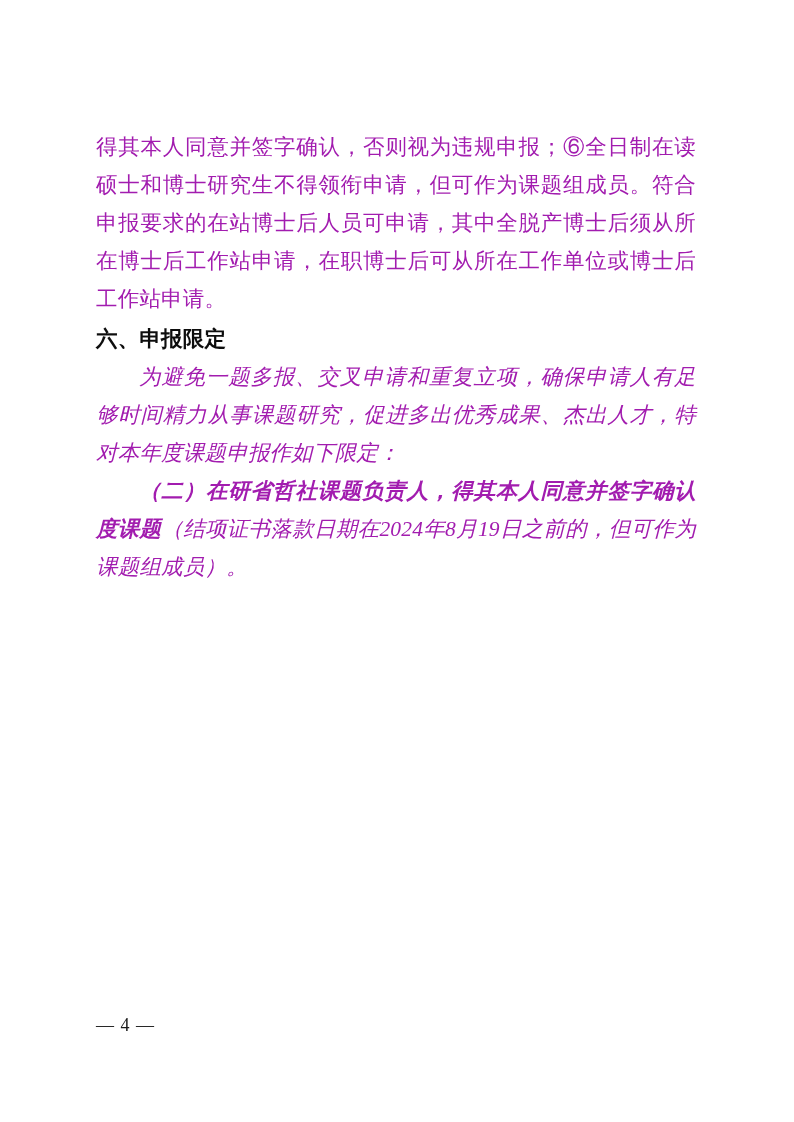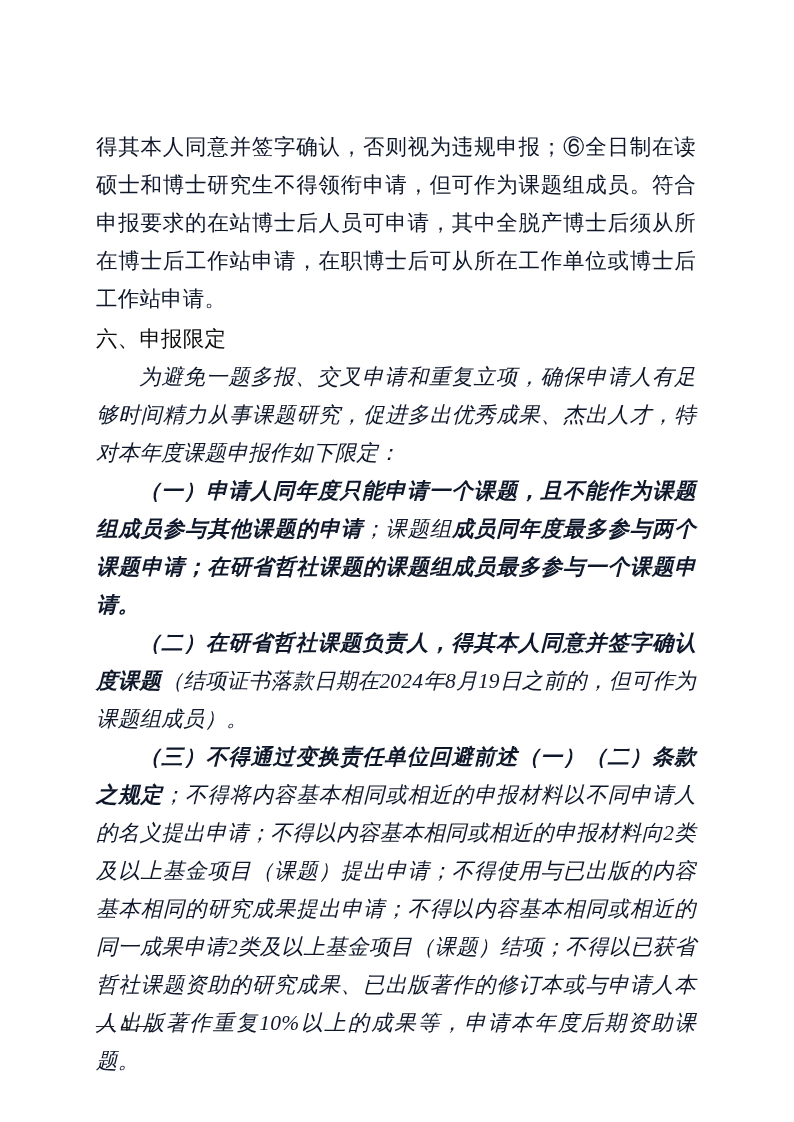--- a/index.html
+++ b/index.html
@@ -21,35 +21,35 @@
   }
   .content {
     position: absolute;
     left: 96px;
     top: 128px;
     width: 600px;
   }
   .para {
     font-size: 21.5px;
     line-height: 38px;
-    color: #0f172a;
+    color: #a21caf;
     text-align: justify;
     text-justify: inter-ideograph;
     margin: 0;
     letter-spacing: 0.2px;
   }
   .indent2 {
     text-indent: 2em;
     font-style: italic;
   }
   .heading {
     font-size: 21.5px;
     line-height: 38px;
     color: #0d0d0d;
-    font-weight: normal;
+    font-weight: bold;
     margin: 0;
     letter-spacing: 0.2px;
   }
   .bold {
     font-weight: bold;
   }
   .gap-sm {
     height: 2px;
   }
   .footer {
@@ -74,31 +74,25 @@
   <div class="content">
 
     <p class="para">得其本人同意并签字确认，否则视为违规申报；⑥全日制在读硕士和博士研究生不得领衔申请，但可作为课题组成员。符合申报要求的在站博士后人员可申请，其中全脱产博士后须从所在博士后工作站申请，在职博士后可从所在工作单位或博士后工作站申请。</p>
 
     <div class="gap-sm"></div>
 
     <p class="heading">六、申报限定</p>
 
     <p class="para indent2">为避免一题多报、交叉申请和重复立项，确保申请人有足够时间精力从事课题研究，促进多出优秀成果、杰出人才，特对本年度课题申报作如下限定：</p>
 
-    <p class="para indent2">
-      <span class="bold">（一）</span><span class="bold">申请人同年度只能申请一个课题，且不能作为课题组成员参与其他课题的申请</span><span>；课题组</span><span class="bold">成员同年度最多参与两个课题申请；在研省哲社课题的课题组成员最多参与一个课题申请。</span>
-    </p>
 
     <p class="para indent2">
       <span class="bold">（二）在研省哲社课题负责人，得其本人同意并签字确认</span><span class="bold">度课题</span><span>（结项证书落款日期在2024年8月19日之前的，但可作为课题组成员）。</span>
     </p>
 
-    <p class="para indent2">
-      <span class="bold">（三）不得通过变换责任单位回避前述（一）（二）条款之规定</span><span>；不得将内容基本相同或相近的申报材料以不同申请人的名义提出申请；不得以内容基本相同或相近的申报材料向2类及以上基金项目（课题）提出申请；不得使用与已出版的内容基本相同的研究成果提出申请；不得以内容基本相同或相近的同一成果申请2类及以上基金项目（课题）结项；不得以已获省哲社课题资助的研究成果、已出版著作的修订本或与申请人本人出版著作重复10%以上的成果等，申请本年度后期资助课题。</span>
-    </p>
 
   </div>
 
   <div class="footer">
     <span class="num-latin">— 4 —</span>
   </div>
 
 </div>
 
 </body></html>

